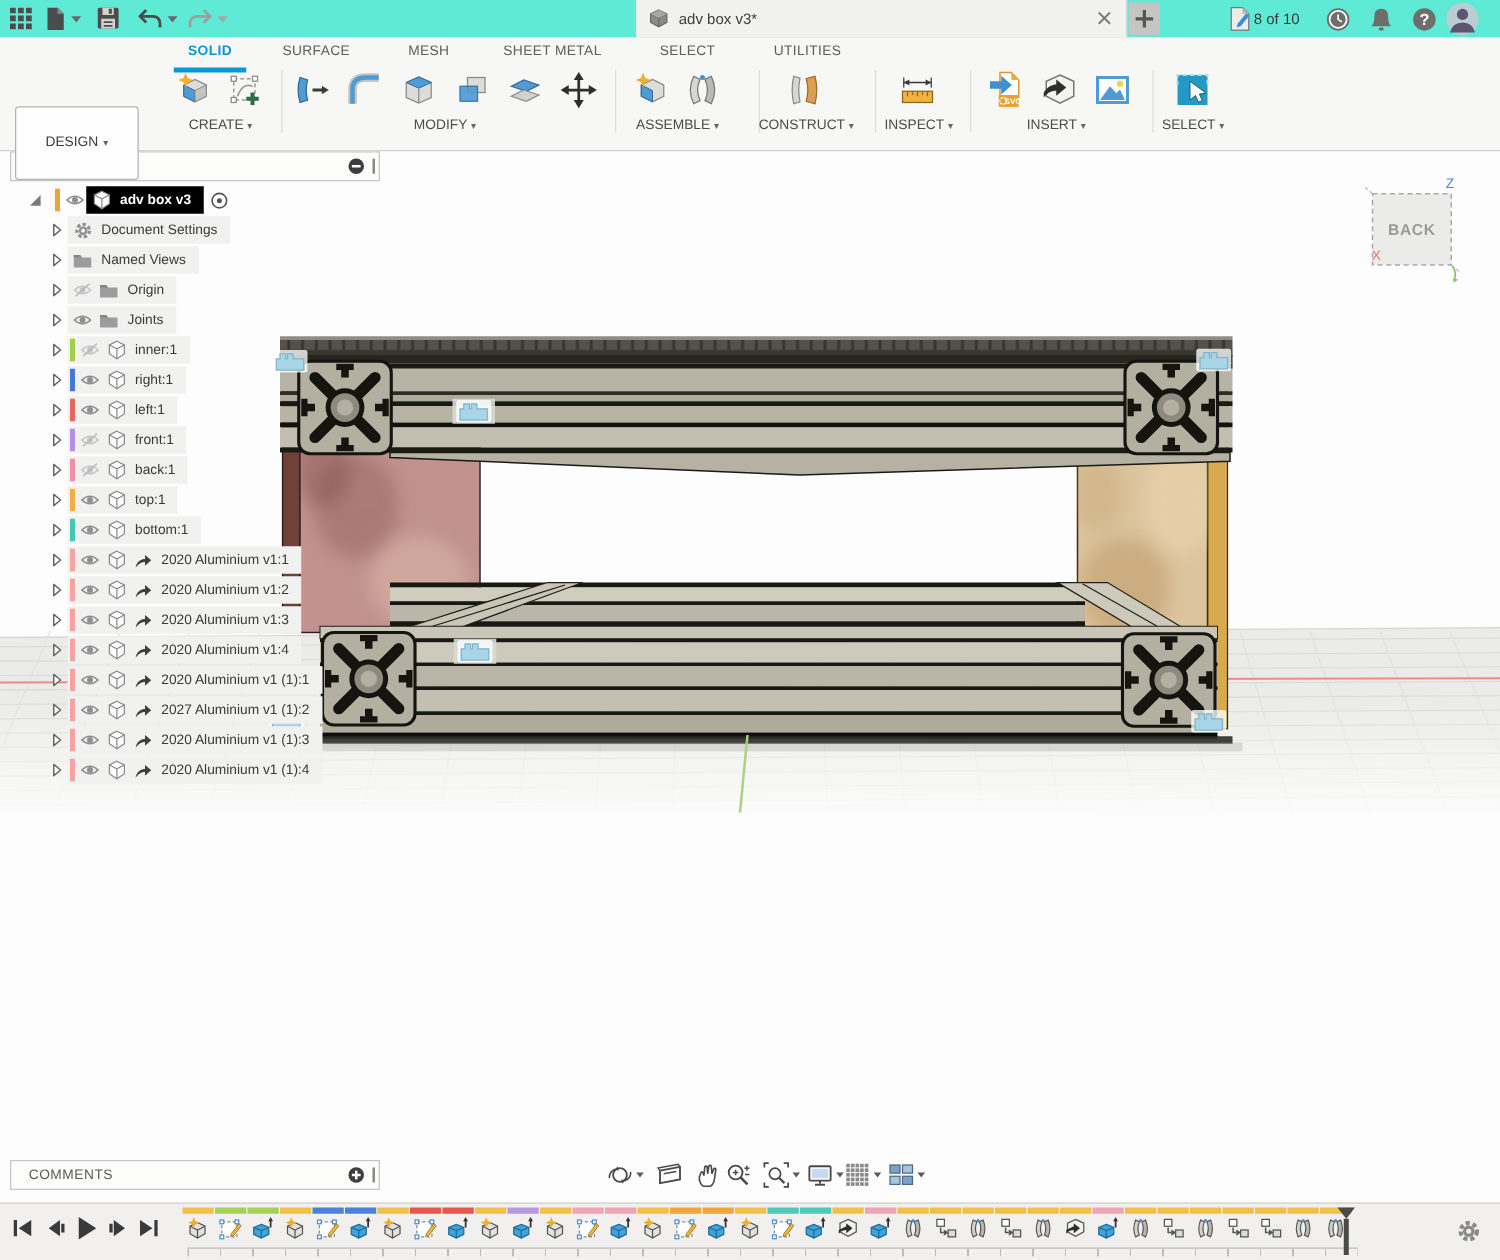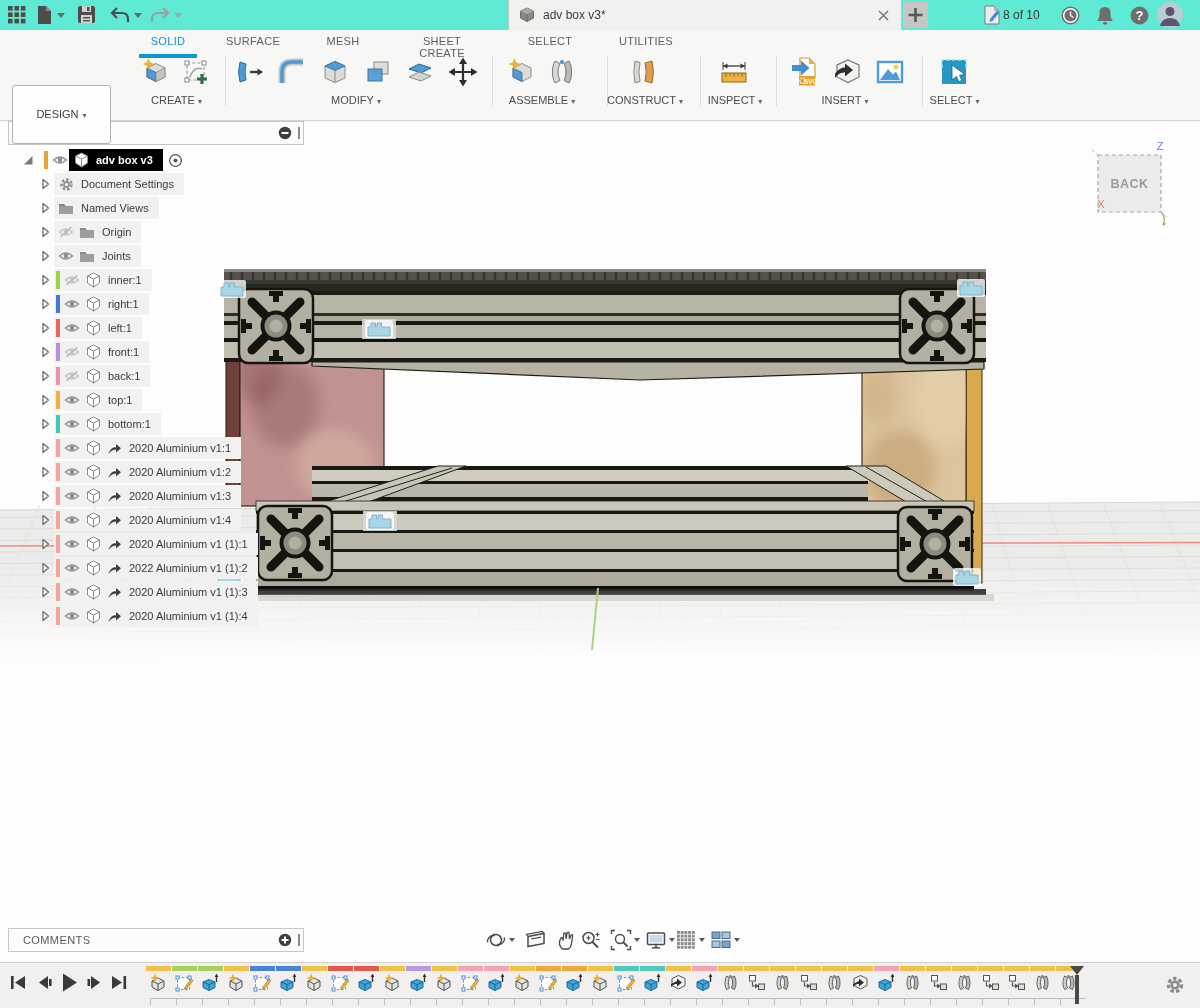--- a/index.html
+++ b/index.html
@@ -15,21 +15,21 @@
   #doc-tab{position:absolute;left:508px;top:0;width:392px;height:30px;background:#f1f1f0;
     border-left:1px solid #c2c2c1;border-right:1px solid #c2c2c1;z-index:21;}
   #doc-tab .title{position:absolute;left:34px;top:8px;font-size:12px;color:#3c3c3c;}
   #newtab-btn{position:absolute;left:903px;top:2px;width:25px;height:26px;background:#c5c5c4;
     border-radius:2px;z-index:21;}
   #jobs-label{position:absolute;left:1003px;top:8px;font-size:12px;color:#3a3a3a;z-index:21;}
   
   #toolbar{left:0;top:30px;width:1200px;height:90px;background:#f7f7f6;border-bottom:1px solid #d2d2d0;z-index:20;}
   .rtab{position:absolute;top:5px;height:20px;font-size:11px;letter-spacing:.3px;color:#5d5d5d;
     text-align:center;cursor:pointer;}
-  .rtab.active{color:#0a97d5;font-weight:normal;}
+  .rtab.active{color:#0a97d5;font-weight:bold;}
   .rtab.active::after{content:"";position:absolute;left:0;right:0;bottom:-3px;height:4px;background:#0a97d5;}
   #design-btn{position:absolute;left:12px;top:12px;width:97px;height:57px;background:#fefefe;
     border:1px solid #b2b2b0;border-radius:3px;font-size:11px;color:#3c3c3c;text-align:center;line-height:57px;margin-top:43px;}
   #design-btn::after{content:"▾";font-size:8px;color:#666;margin-left:4px;}
   .tool-ic{position:absolute;top:26px;width:32px;height:32px;cursor:pointer;}
   .grp-label{position:absolute;top:64px;font-size:11px;color:#4c4c4c;text-align:center;cursor:pointer;}
   .grp-label::after{content:"▾";font-size:8px;color:#666;margin-left:3px;}
   .vsep{position:absolute;top:26px;height:50px;width:1px;background:#dddddb;}
   
   #scene{left:0;top:0;z-index:1;}
@@ -339,21 +339,21 @@
 <div id="newtab-btn">
   <svg width="25" height="26">
       <path d="M12.5,6 V20 M5.5,13 H19.5" stroke="#565656" stroke-width="2.6"></path>
     </svg>
 </div>
 
 <div id="toolbar" class="abs">
   <span class="rtab active" style="left:139px;width:58px">SOLID</span>
   <span class="rtab" style="left:222px;width:62px">SURFACE</span>
   <span class="rtab" style="left:322px;width:42px">MESH</span>
-  <span class="rtab" style="left:400px;width:84px">SHEET CREATE</span>
+  <span class="rtab" style="left:400px;width:84px">SHEET METAL</span>
   <span class="rtab" style="left:522px;width:56px">SELECT</span>
   <span class="rtab" style="left:616px;width:60px">UTILITIES</span>
 
   <div id="design-btn">DESIGN</div>
 
   <span class="tool-ic" style="left:139px">
     <svg viewBox="0 0 32 32" width="32" height="32">
         <path d="M8,12 L17,7.5 L26,12 L26,21 L17,25.5 L8,21 Z" fill="#dcdcd8" stroke="#8a8a86"></path>
         <path d="M8,12 L17,16.5 L17,25.5 L8,21 Z" fill="#4f9bd5" stroke="#2f6a9a" stroke-width="0.8"></path>
         <path d="M17,16.5 L26,12 L26,21 L17,25.5 Z" fill="#c4c4c0" stroke="#8a8a86" stroke-width="0.8"></path>
@@ -931,21 +931,21 @@
             <svg width="15" height="16" viewBox="0 0 15 16">
               <path d="M7.5,1 L13.5,4 L13.5,11 L7.5,15 L1.5,11 L1.5,4 Z" fill="#fff" stroke="#8a8a8a"></path>
               <path d="M1.5,4 L7.5,7 L13.5,4 M7.5,7 L7.5,15" fill="none" stroke="#8a8a8a"></path>
             </svg>
           </span>
           <span class="slot">
             <svg width="15" height="13" viewBox="0 0 15 13">
               <path d="M1.5,12 C2.5,7 6,5.2 9,5.2 L9,2 L14,6.2 L9,10.5 L9,7.5 C6.5,7.5 4,8.5 1.5,12 Z" fill="#3f3f3f"></path>
             </svg>
           </span>
-          <span class="blabel">2022 Aluminium v1 (1):2</span>
+          <span class="blabel">2027 Aluminium v1 (1):2</span>
         </div>
     </div>
       <div class="brow" style="top:434px">
       <span class="tri">
           <svg width="11" height="12" viewBox="0 0 11 12">
             <path d="M3,1.5 L8.5,6 L3,10.5 Z" fill="#fdfdfd" stroke="#666" stroke-width="1.2" stroke-linejoin="round"></path>
           </svg>
         </span>
       <div class="chip">
           <span class="cbar" style="background:#f4a49e"></span>

